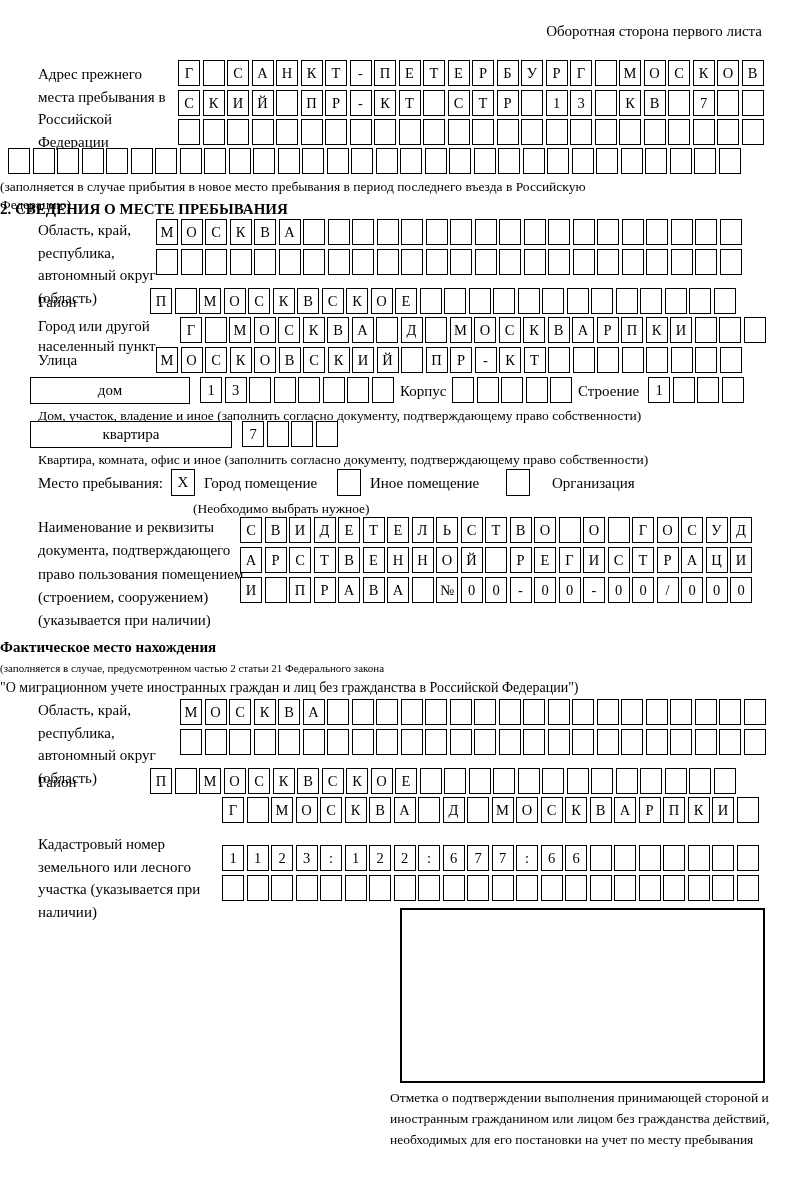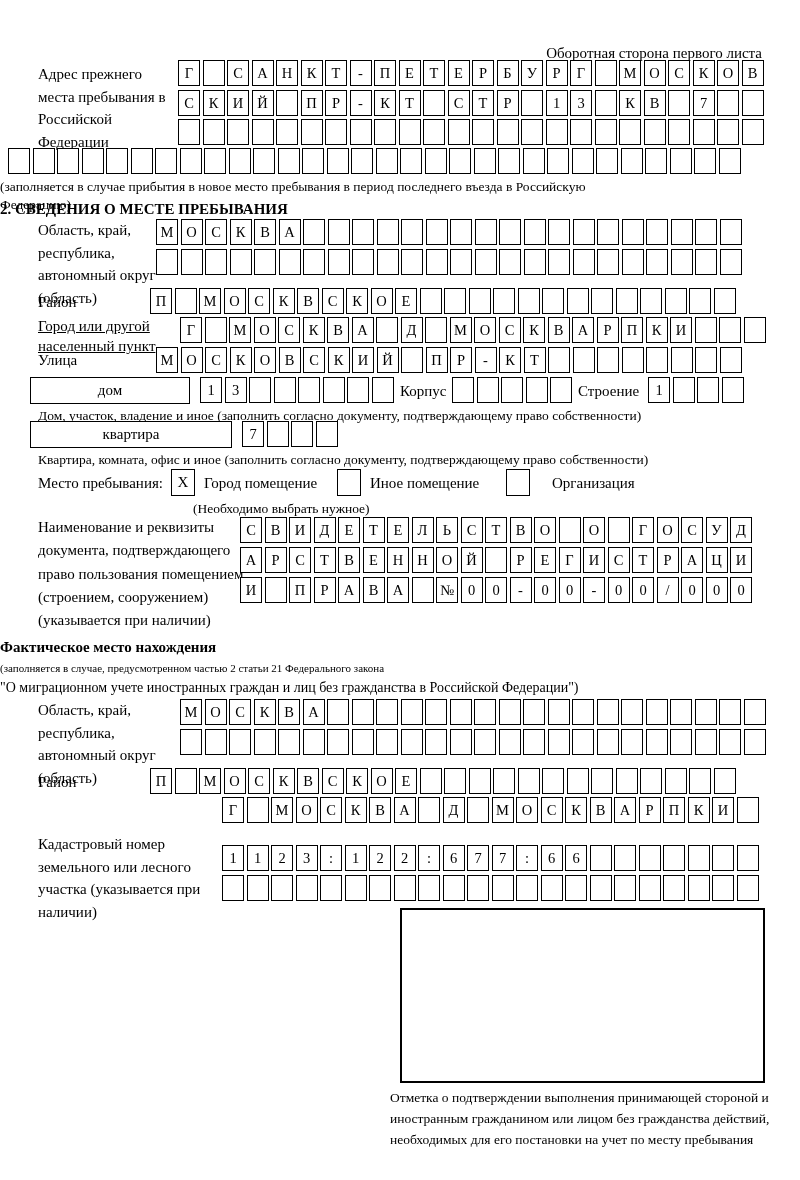--- a/index.html
+++ b/index.html
@@ -26,21 +26,21 @@
     position:absolute;width:24px;height:27px;box-sizing:border-box;border:1.6px solid #000;
     display:flex;align-items:center;justify-content:center;font-size:15px;background:#fff;
   }
   .stampbox{position:absolute;box-sizing:border-box;border:2px solid #000;background:#fff;}
 </style>
 </head>
 <body>
 
 <div class="page">
 
-  <div class="lbl" style="top:20px;right:38px;margin-top:22px;">Оборотная сторона первого листа</div>
+  <div class="lbl" style="top:20px;right:38px;">Оборотная сторона первого листа</div>
 
   <div class="lbl" style="top:63px;left:38px;width:142px;">Адрес прежнего места пребывания в Российской Федерации</div>
   <div class="cells" style="top:60px;left:178px;">
       <div class="cell">Г</div>
       <div class="cell"></div>
       <div class="cell">С</div>
       <div class="cell">А</div>
       <div class="cell">Н</div>
       <div class="cell">К</div>
       <div class="cell">Т</div>
@@ -225,21 +225,21 @@
       <div class="cell"></div>
       <div class="cell"></div>
       <div class="cell"></div>
       <div class="cell"></div>
       <div class="cell"></div>
       <div class="cell"></div>
       <div class="cell"></div>
       <div class="cell"></div>
     </div>
 
-  <div class="lbl" style="top:316px;left:38px;width:145px;line-height:1.35;text-decoration:underline;">Город или другой населенный пункт</div>
+  <div class="lbl" style="top:316px;left:38px;width:145px;line-height:1.35;">Город или другой населенный пункт</div>
   <div class="cells" style="top:317px;left:180px;">
       <div class="cell">Г</div>
       <div class="cell"></div>
       <div class="cell">М</div>
       <div class="cell">О</div>
       <div class="cell">С</div>
       <div class="cell">К</div>
       <div class="cell">В</div>
       <div class="cell">А</div>
       <div class="cell"></div>

